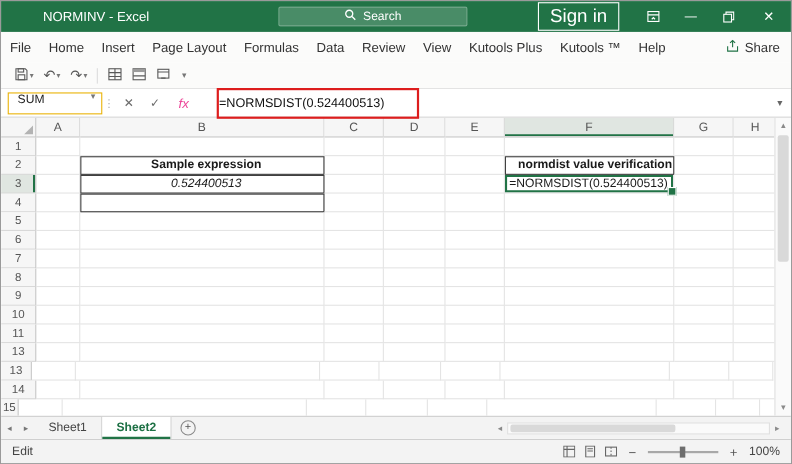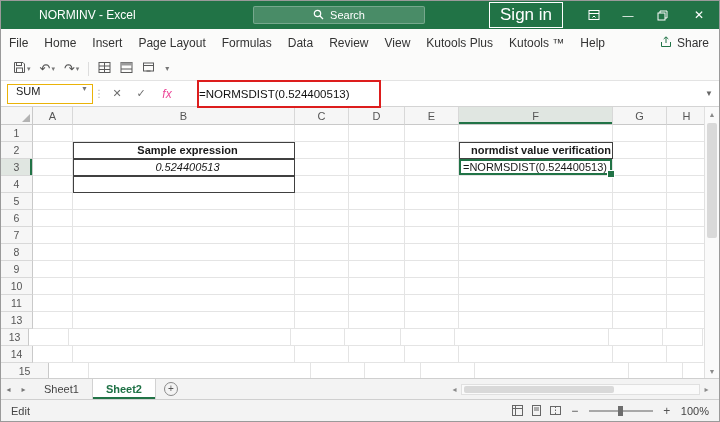--- a/index.html
+++ b/index.html
@@ -377,21 +377,21 @@
           <div class="g-cell" style="width: 40px;"></div>
           <div class="g-cell" style="width: 222px;"></div>
           <div class="g-cell" style="width: 54px;"></div>
           <div class="g-cell" style="width: 56px;"></div>
           <div class="g-cell" style="width: 54px;"></div>
           <div class="g-cell" style="width: 154px;"></div>
           <div class="g-cell" style="width: 54px;"></div>
           <div class="g-cell" style="width: 40px;"></div>
         </div>
         <div class="g-row">
-          <div class="g-rowhdr" style="width: 48px;">15</div>
+          <div class="g-rowhdr" style="width: 16px;">15</div>
           <div class="g-cell" style="width: 40px;"></div>
           <div class="g-cell" style="width: 222px;"></div>
           <div class="g-cell" style="width: 54px;"></div>
           <div class="g-cell" style="width: 56px;"></div>
           <div class="g-cell" style="width: 54px;"></div>
           <div class="g-cell" style="width: 154px;"></div>
           <div class="g-cell" style="width: 54px;"></div>
           <div class="g-cell" style="width: 40px;"></div>
         </div>
       </div>

